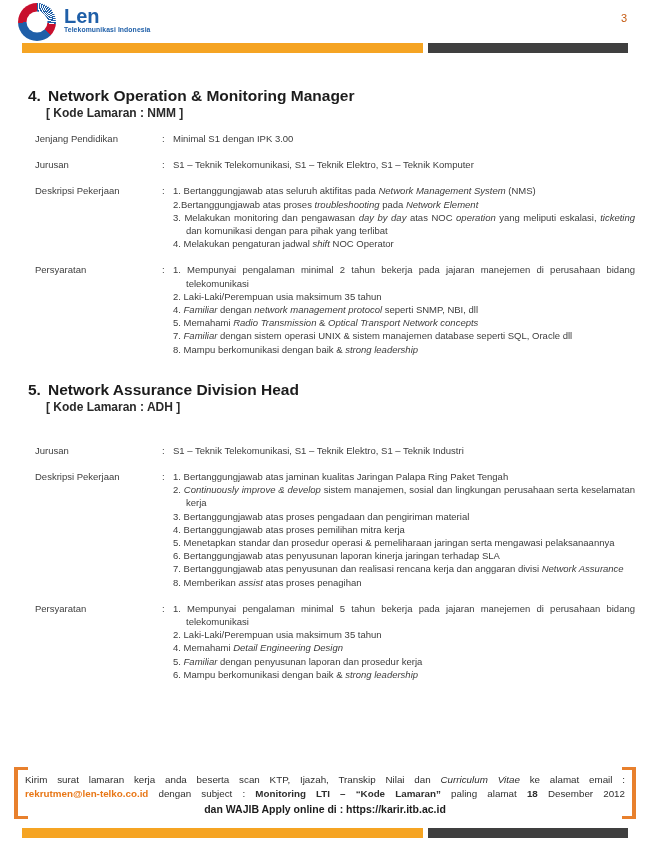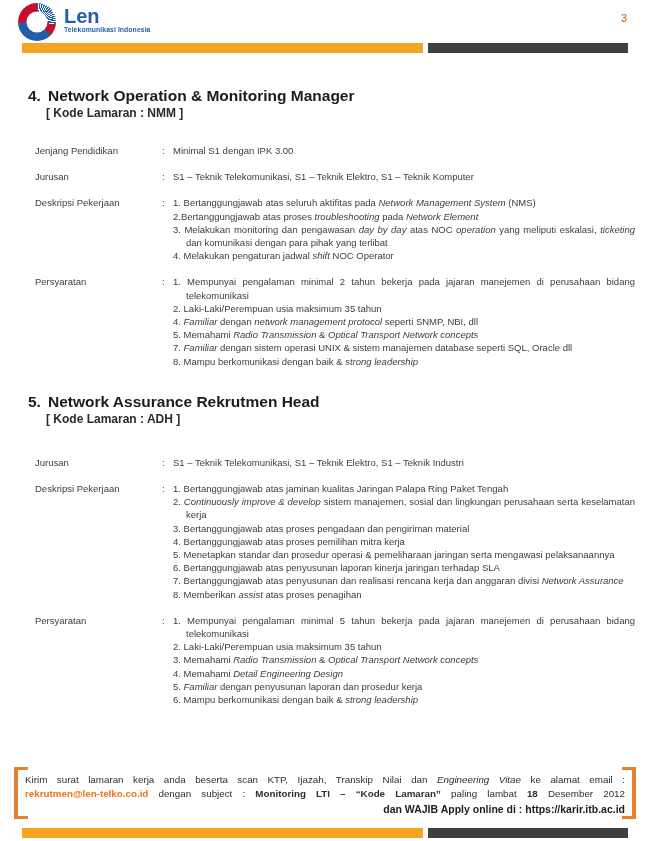--- a/index.html
+++ b/index.html
@@ -36,40 +36,40 @@
   .bar-dark { flex:1; background:#3F3F3F; }
   .bars.bottom { position:absolute; left:0; right:0; bottom:3px; margin:0 22px; }
 
   
   .content { padding:0 15px 0 28px; }
   .section { margin-top:33px; }
   .section + .section { margin-top:24px; }
   .sec-head { font-size:15.5px; font-weight:bold; color:#1c1c1c; line-height:19px; }
   .sec-num { margin-right:7px; }
   .sec-code { margin-left:18px; font-size:12px; font-weight:bold; color:#2a2a2a; margin-top:1px; }
-  .rows { margin-left:7px; margin-top:24px; }
+  .rows { margin-left:7px; margin-top:12px; }
   .rows.rows-spaced { margin-top:30px; }
   .row { display:grid; grid-template-columns:127px 11px 1fr; margin-bottom:13px; }
   .row, .cell-label, .cell-colon, .cell-content { font-size:9.5px; line-height:13.2px; }
   .item { padding-left:13px; text-indent:-13px; text-align:justify; }
 
   
   .notice {
     position:absolute; left:14px; right:14px; top:767px; height:52px;
     padding:6px 11px 0 11px;
   }
   .notice::before, .notice::after {
     content:""; position:absolute; top:0; bottom:0; width:10px;
     border:3px solid #E8802D;
   }
   .notice::before { left:0; border-right:none; border-left-width:4px; }
   .notice::after  { right:0; border-left:none; border-right-width:4px; }
   .n-line { font-size:9.8px; line-height:13.8px; color:#2f2f2f; }
   .n-just { text-align:justify; text-align-last:justify; }
-  .n-center { text-align:right; font-weight:bold; font-size:10.5px; margin-top:2px; color:#1c1c1c; }
+  .n-center { text-align:center; font-weight:bold; font-size:10.5px; margin-top:2px; color:#1c1c1c; }
   .link { color:#E87717; font-weight:bold; cursor:pointer; }
 </style>
 </head>
 <body>
 
 <div class="page">
 
   <div class="header">
     <div class="logo-ring"></div>
     <div class="brand">
@@ -126,21 +126,21 @@
               <div class="item"><span>5. Memahami </span><i>Radio Transmission</i><span> &amp; </span><i>Optical Transport Network concepts</i></div>
               <div class="item"><span>7. </span><i>Familiar</i><span> dengan sistem operasi UNIX &amp; sistem manajemen database seperti SQL, Oracle dll</span></div>
               <div class="item"><span>8.  Mampu berkomunikasi dengan baik &amp; </span><i>strong leadership</i></div>
             </div>
           </div>
         </div>
     </div>
 
     <div class="section">
       <div class="sec-head">
-        <span class="sec-num">5.</span><span>Network Assurance Rekrutmen Head</span>
+        <span class="sec-num">5.</span><span>Network Assurance Division Head</span>
       </div>
       <div class="sec-code">[ Kode Lamaran : ADH ]</div>
       <div class="rows rows-spaced">
           <div class="row">
             <div class="cell-label">Jurusan</div>
             <div class="cell-colon">:</div>
             <div class="cell-content">
               <div class="item"><span>S1 – Teknik Telekomunikasi, S1 – Teknik Elektro, S1 – Teknik Industri</span></div>
             </div>
           </div>
@@ -157,34 +157,33 @@
               <div class="item"><span>7. Bertanggungjawab atas penyusunan dan realisasi rencana kerja dan anggaran divisi </span><i>Network Assurance</i></div>
               <div class="item"><span>8. Memberikan </span><i>assist</i><span> atas proses penagihan</span></div>
             </div>
           </div>
           <div class="row">
             <div class="cell-label">Persyaratan</div>
             <div class="cell-colon">:</div>
             <div class="cell-content">
               <div class="item"><span>1. Mempunyai pengalaman minimal 5 tahun bekerja pada jajaran manejemen di perusahaan bidang telekomunikasi</span></div>
               <div class="item"><span>2. Laki-Laki/Perempuan usia maksimum 35 tahun</span></div>
-              <div class="item"><span>3.  Memahami </span><i>Radio Transmission</i><span> &amp; </span><i>Optical Transport Network concepts</i></div>
               <div class="item"><span>4.  Memahami </span><i>Detail Engineering Design</i></div>
               <div class="item"><span>5. </span><i>Familiar</i><span> dengan penyusunan laporan dan prosedur kerja</span></div>
               <div class="item"><span>6.  Mampu berkomunikasi dengan baik &amp; </span><i>strong leadership</i></div>
             </div>
           </div>
         </div>
     </div>
 
   </div>
 
   <div class="notice">
-    <div class="n-line n-just"><span>Kirim surat lamaran kerja anda beserta scan KTP, Ijazah, Transkip Nilai dan </span><i>Engineering Vitae</i><span> ke alamat email :</span></div>
-    <div class="n-line n-just"><span class="link">rekrutmen@len-telko.co.id</span><span> dengan subject : </span><b>Monitoring LTI – “Kode Lamaran”</b><span> paling lambat </span><b>18</b><span> Desember 2012</span></div>
+    <div class="n-line n-just"><span>Kirim surat lamaran kerja anda beserta scan KTP, Ijazah, Transkip Nilai dan </span><i>Curriculum Vitae</i><span> ke alamat email :</span></div>
+    <div class="n-line n-just"><span class="link">rekrutmen@len-telko.co.id</span><span> dengan subject : </span><b>Monitoring LTI – “Kode Lamaran”</b><span> paling alamat </span><b>18</b><span> Desember 2012</span></div>
     <div class="n-line n-center"><b>dan WAJIB Apply online di : https://karir.itb.ac.id</b></div>
   </div>
 
   <div class="bars bottom">
     <div class="bar-orange"></div>
     <div class="bar-dark"></div>
   </div>
 
 </div>
 

